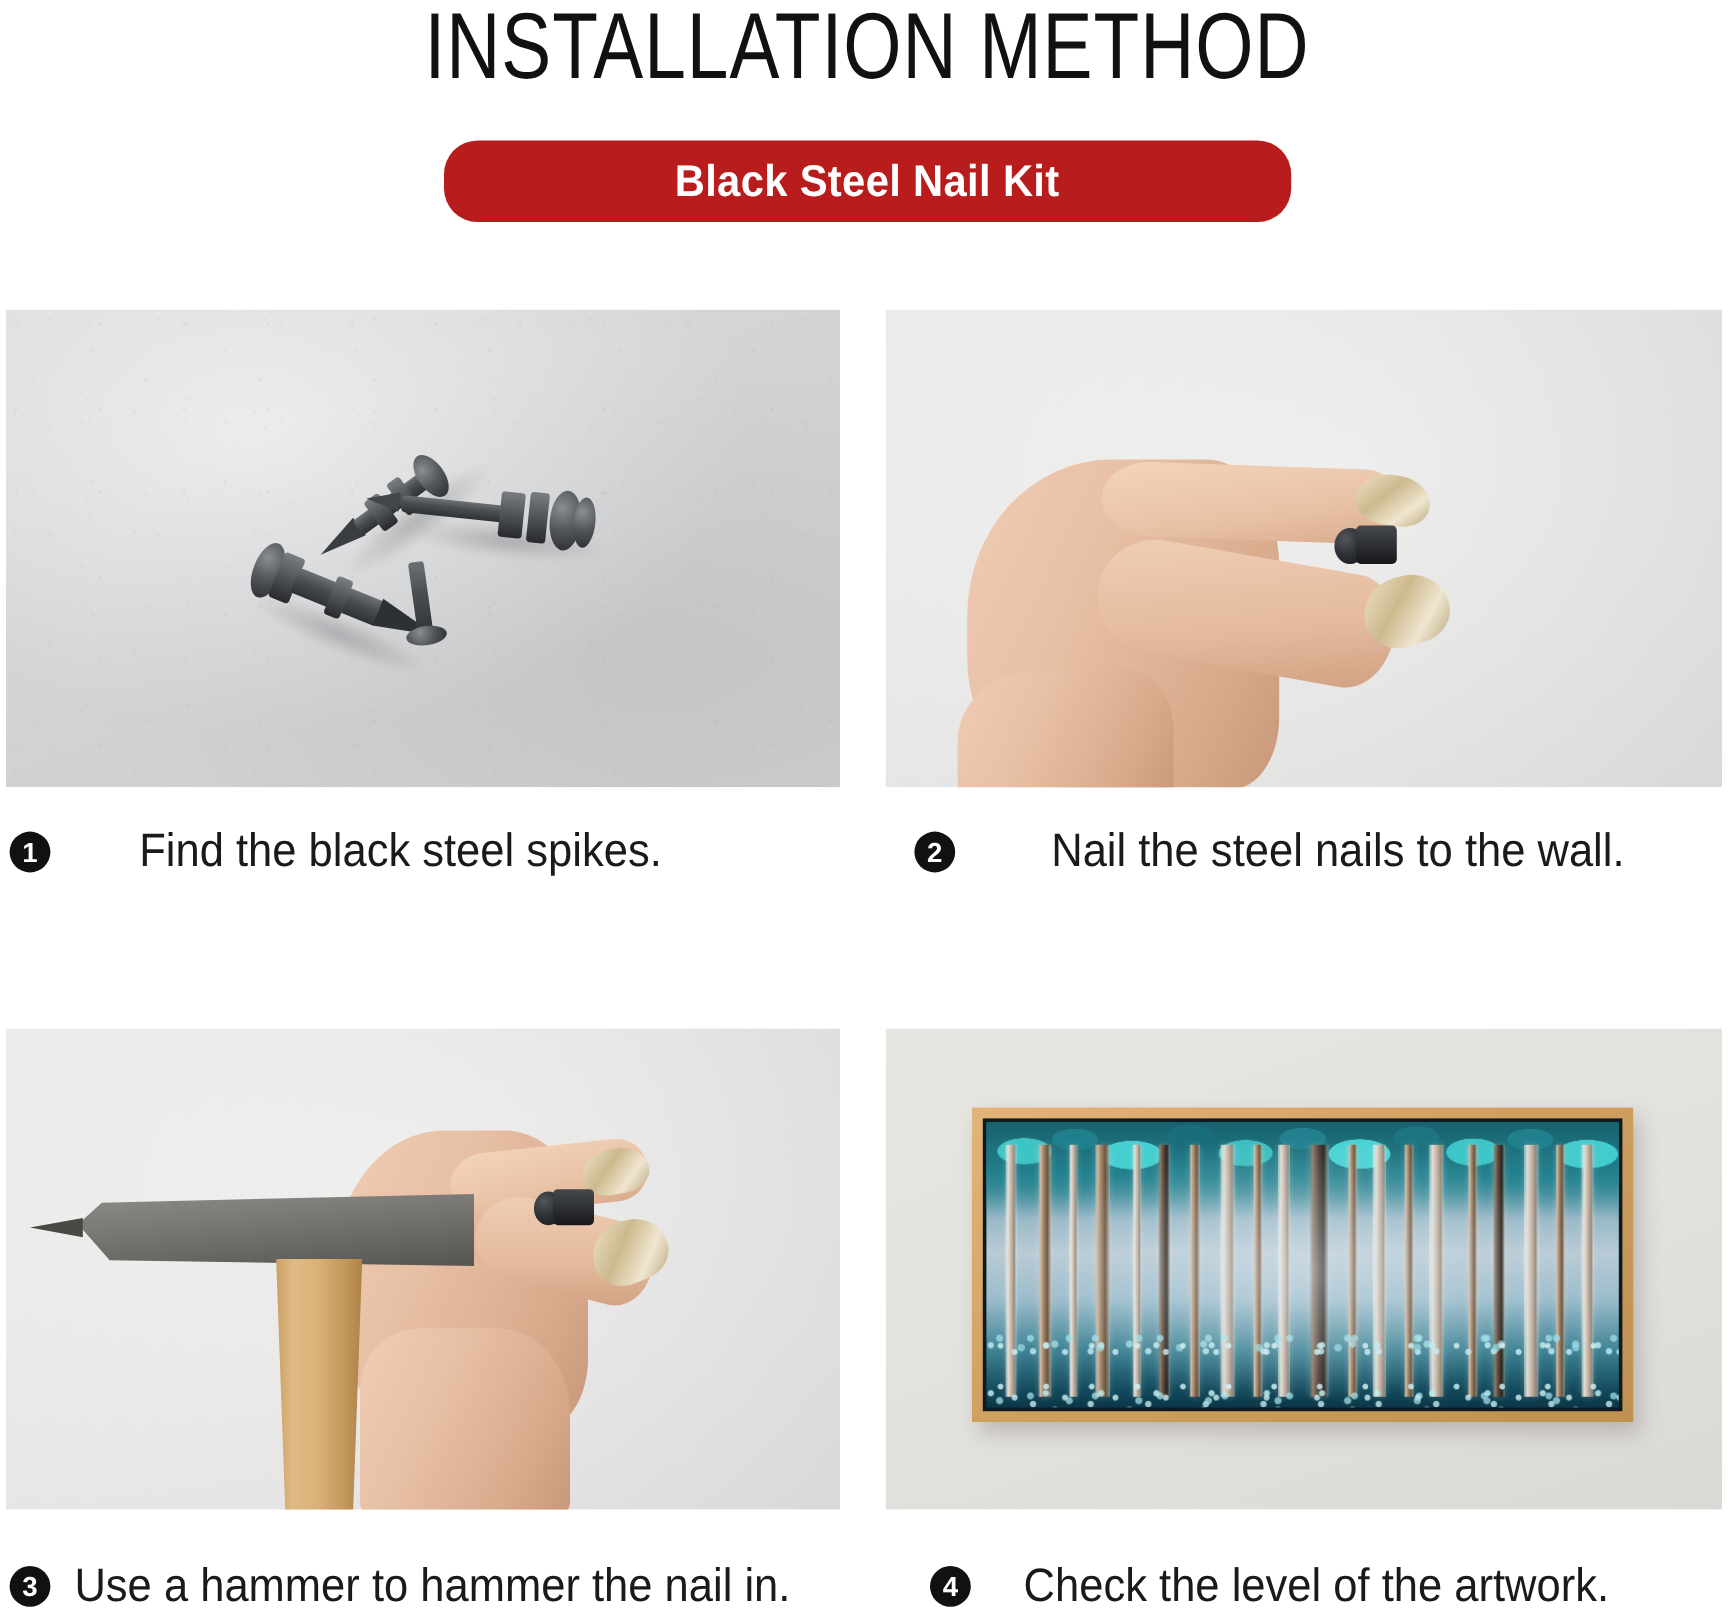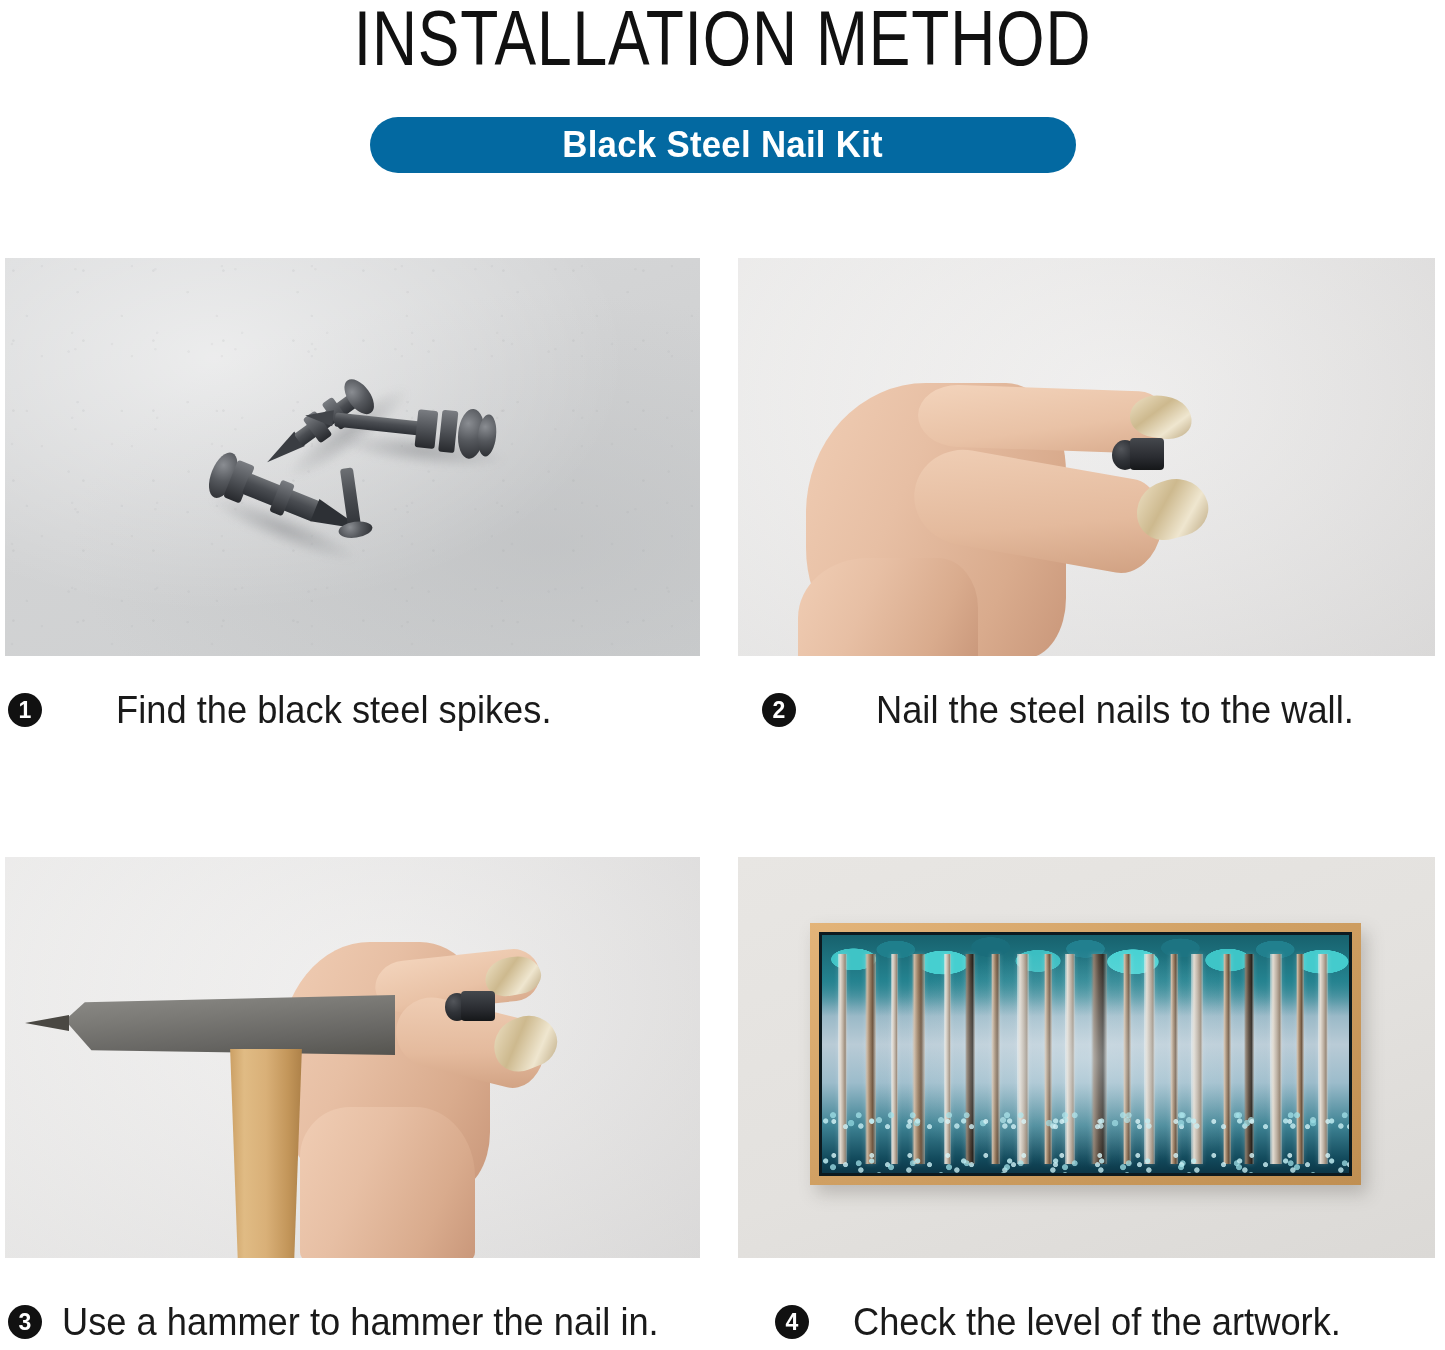--- a/index.html
+++ b/index.html
@@ -32,22 +32,22 @@
     transform: scaleX(0.80);
     transform-origin: center top;
     white-space: nowrap;
   }
 
   #subtitle-pill {
     position: absolute;
     left: 370px;
     top: 117px;
     width: 706px;
-    height: 56px;
-    background: #0369a1;
+    height: 68px;
+    background: #b91c1c;
     border-radius: 28px;
     display: flex;
     align-items: center;
     justify-content: center;
   }
   #subtitle-pill .pill-text {
     color: #ffffff;
     font-family: "Liberation Sans", sans-serif;
     font-weight: 700;
     font-size: 37px;

